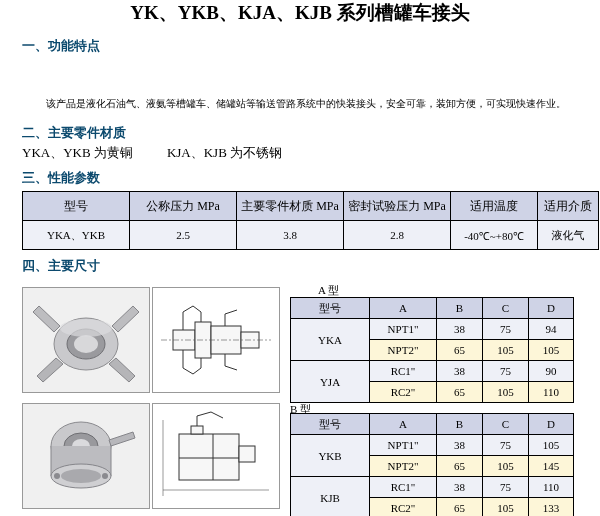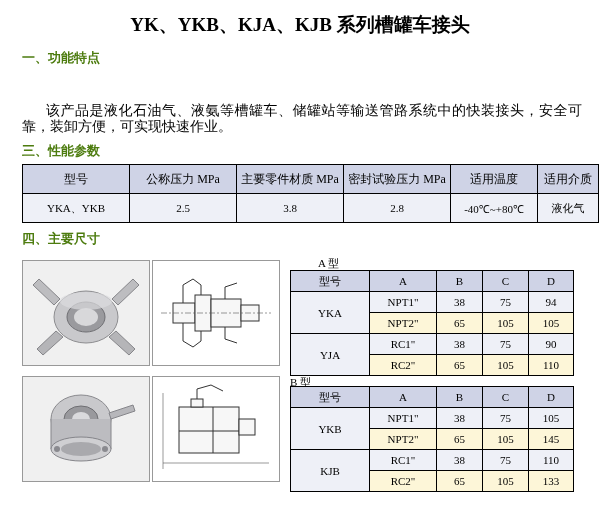--- a/index.html
+++ b/index.html
@@ -18,37 +18,36 @@
   .page {
     position: relative;
     width: 600px;
     height: 516px;
   }
   .title {
     text-align: center;
     font-size: 19px;
     font-weight: bold;
     letter-spacing: 0px;
-    padding-top: 12px;
     padding-bottom: 4px;
     font-family: "Liberation Serif", serif;
   }
   .section-head {
-    color: #4d7c0f;
+    color: #0c4a6e;
     font-weight: bold;
     font-size: 13px;
     margin-left: 22px;
     margin-top: 7px;
     margin-bottom: 2px;
   }
   .body-text {
-    font-size: 14px;
+    font-size: 10px;
     margin-left: 22px;
     margin-right: 18px;
-    line-height: 16px;
+    line-height: 26px;
     text-align: justify;
     margin-top: 36px;
   }
   .body-text.indent {
     text-indent: 24px;
   }
   .mat-line {
     font-size: 13px;
     margin-left: 22px;
     margin-top: 2px;
@@ -155,20 +154,22 @@
 </head>
 <body>
 
 <div class="page">
 
   <div class="title">YK、YKB、KJA、KJB 系列槽罐车接头</div>
 
   <div class="section-head">一、功能特点</div>
   <div class="body-text indent">该产品是液化石油气、液氨等槽罐车、储罐站等输送管路系统中的快装接头，安全可靠，装卸方便，可实现快速作业。</div>
 
+  <div class="section-head">二、主要零件材质</div>
+  <div class="mat-line"><span>YKA、YKB 为黄铜</span><span class="mat-gap"></span><span>KJA、KJB 为不锈钢</span></div>
 
   <div class="section-head">三、性能参数</div>
 
   <table class="perf">
     <thead>
       <tr>
         <td class="cw0">型号</td>
         <td class="cw1">公称压力 MPa</td>
         <td class="cw2">主要零件材质 MPa</td>
         <td class="cw3">密封试验压力 MPa</td>

